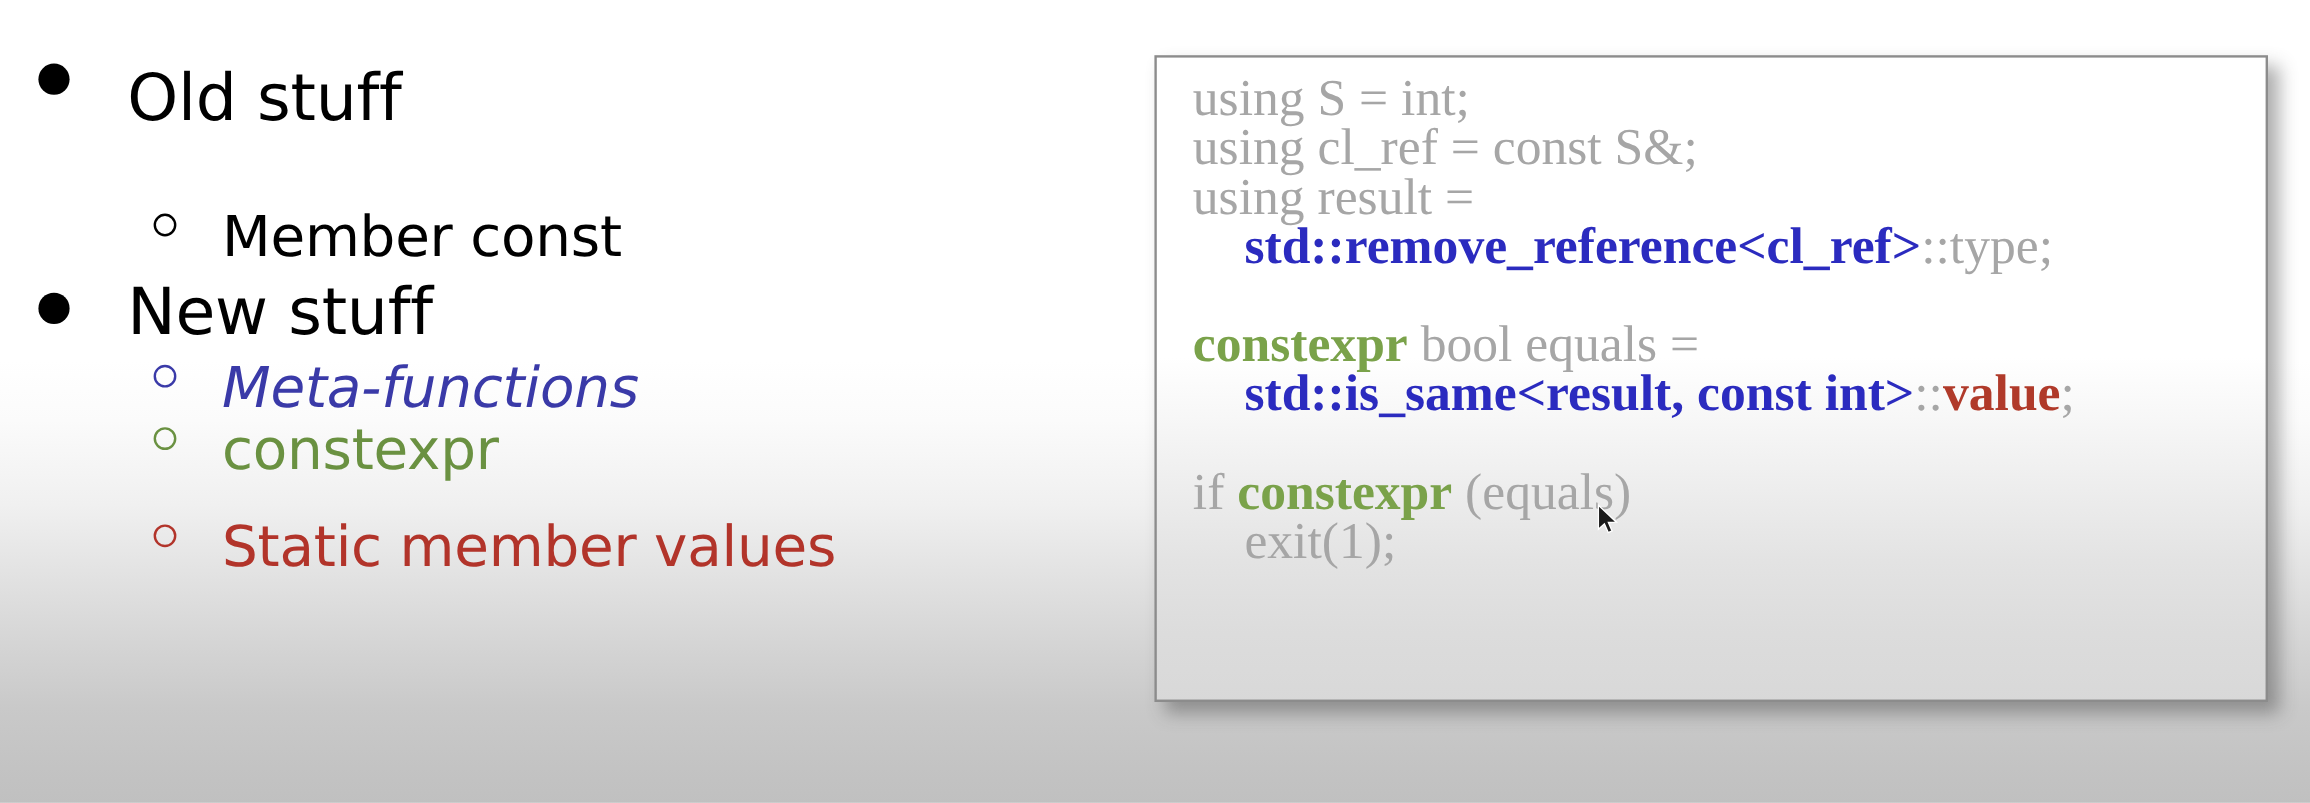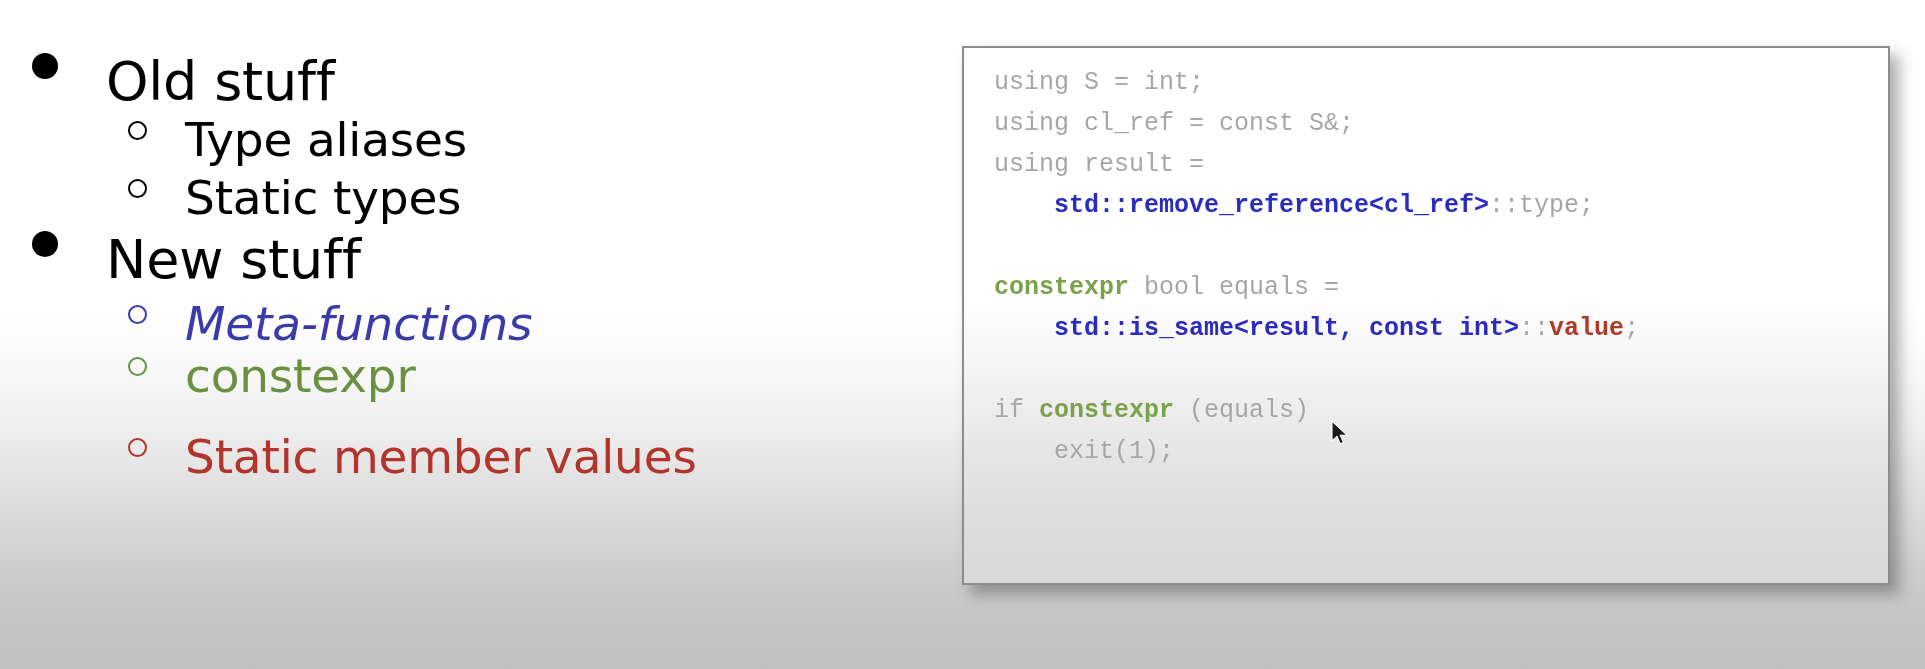--- a/index.html
+++ b/index.html
@@ -110,22 +110,22 @@
         #dcdcdc 480px,
         #d8d8d8 539px);
     box-shadow: 9px 9px 14px rgba(60,60,60,0.42);
     overflow: hidden;
   }
   #code-lines {
     position: absolute;
     left: 30px;
     top: 14px;
     right: 0;
-    font-family: Liberation Mono, monospace;
-    font-size: 25px;
+    font-family: Liberation Serif, serif;
+    font-size: 43px;
     line-height: 41px;
     white-space: pre;
   }
   .code-line { height: 41px; }
   .c-gray  { color: #a6a6a6; }
   .c-blue  { color: #2b2bbf; font-weight: bold; margin-top: 37px; }
   .c-green { color: #7aa24a; font-weight: bold; }
   .c-red   { color: #b03a2a; font-weight: bold; }
 
   
@@ -143,33 +143,27 @@
 
 <div id="slide">
 
   <div id="bullets">
       <div class="bullet-row lvl1" style="top: 50px; justify-content: flex-end;">
         <span class="marker">
           <span class="disc"></span>
         </span>
         <span class="bullet-text t-black">Old stuff</span>
       </div>
-      <div class="bullet-row lvl2" style="top: 112px;">
-        <span class="marker" style="color: rgb(0, 0, 0);">
-          <span class="ring"></span>
-        </span>
-        <span class="bullet-text t-black">Type aliases</span>
-      </div>
       <div class="bullet-row lvl2" style="top: 170px;">
         <span class="marker" style="color: rgb(0, 0, 0);">
           <span class="ring"></span>
         </span>
-        <span class="bullet-text t-black">Static types</span>
+        <span class="bullet-text t-black">Member const</span>
       </div>
-      <div class="bullet-row lvl1" style="top: 228px;">
+      <div class="bullet-row lvl1" style="top: 228px; align-items: flex-end;">
         <span class="marker">
           <span class="disc"></span>
         </span>
         <span class="bullet-text t-black">New stuff</span>
       </div>
       <div class="bullet-row lvl2" style="top: 296px; font-style: italic;">
         <span class="marker" style="color: rgb(58, 58, 168);">
           <span class="ring"></span>
         </span>
         <span class="bullet-text t-blue">Meta-functions</span>

